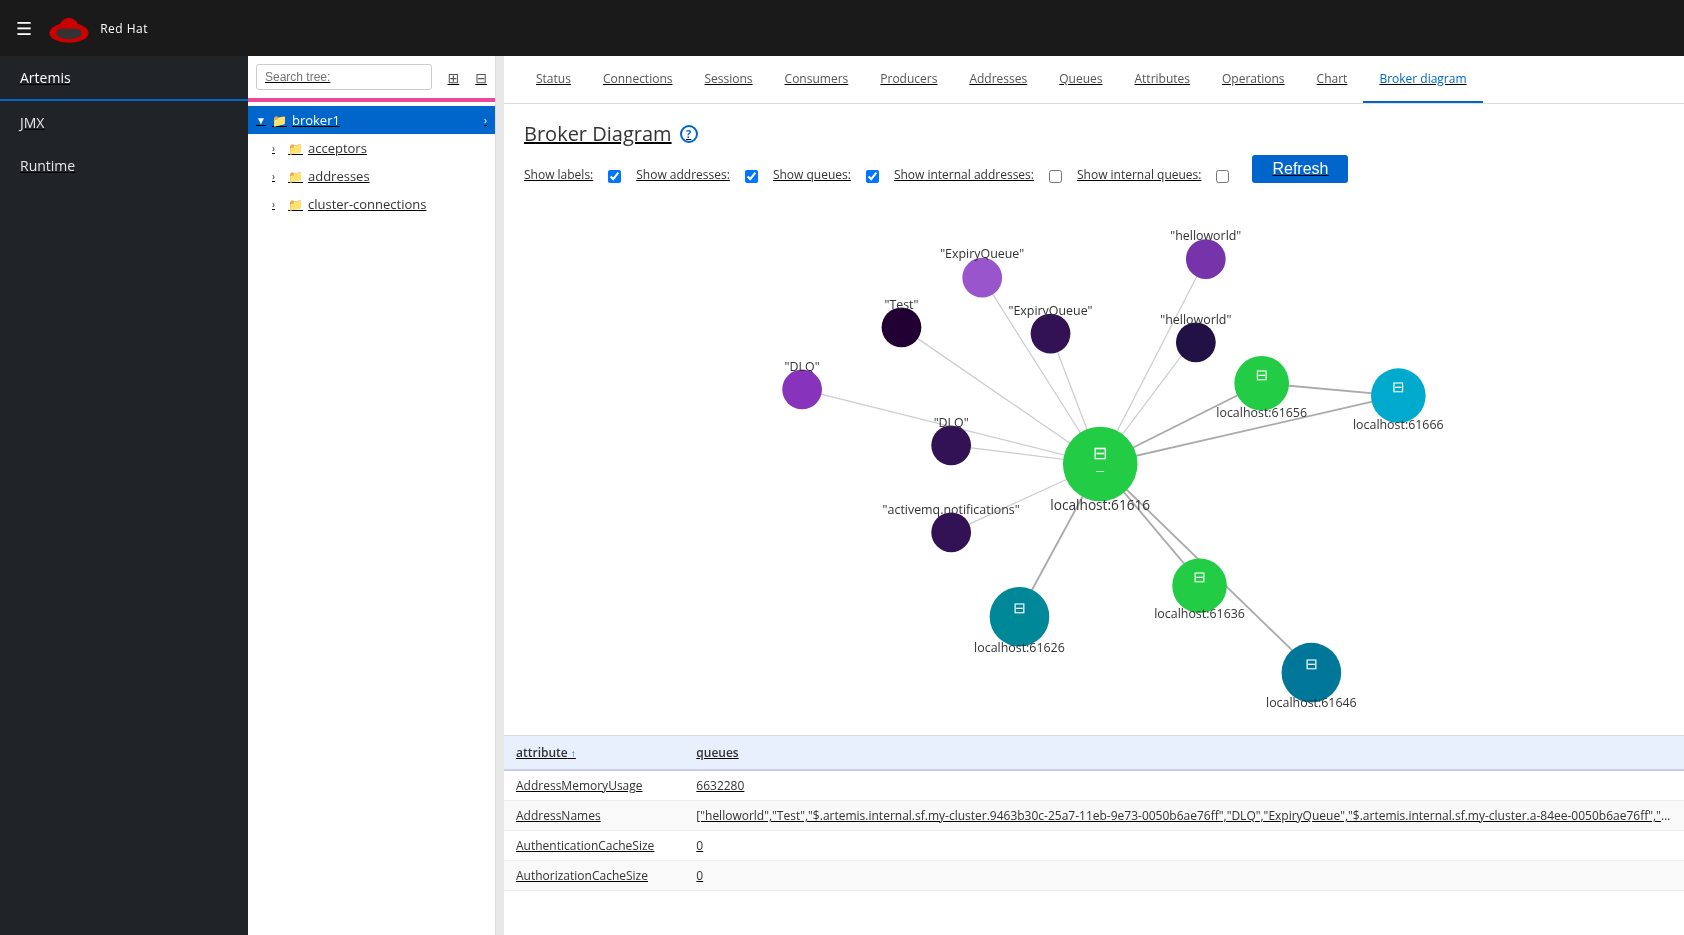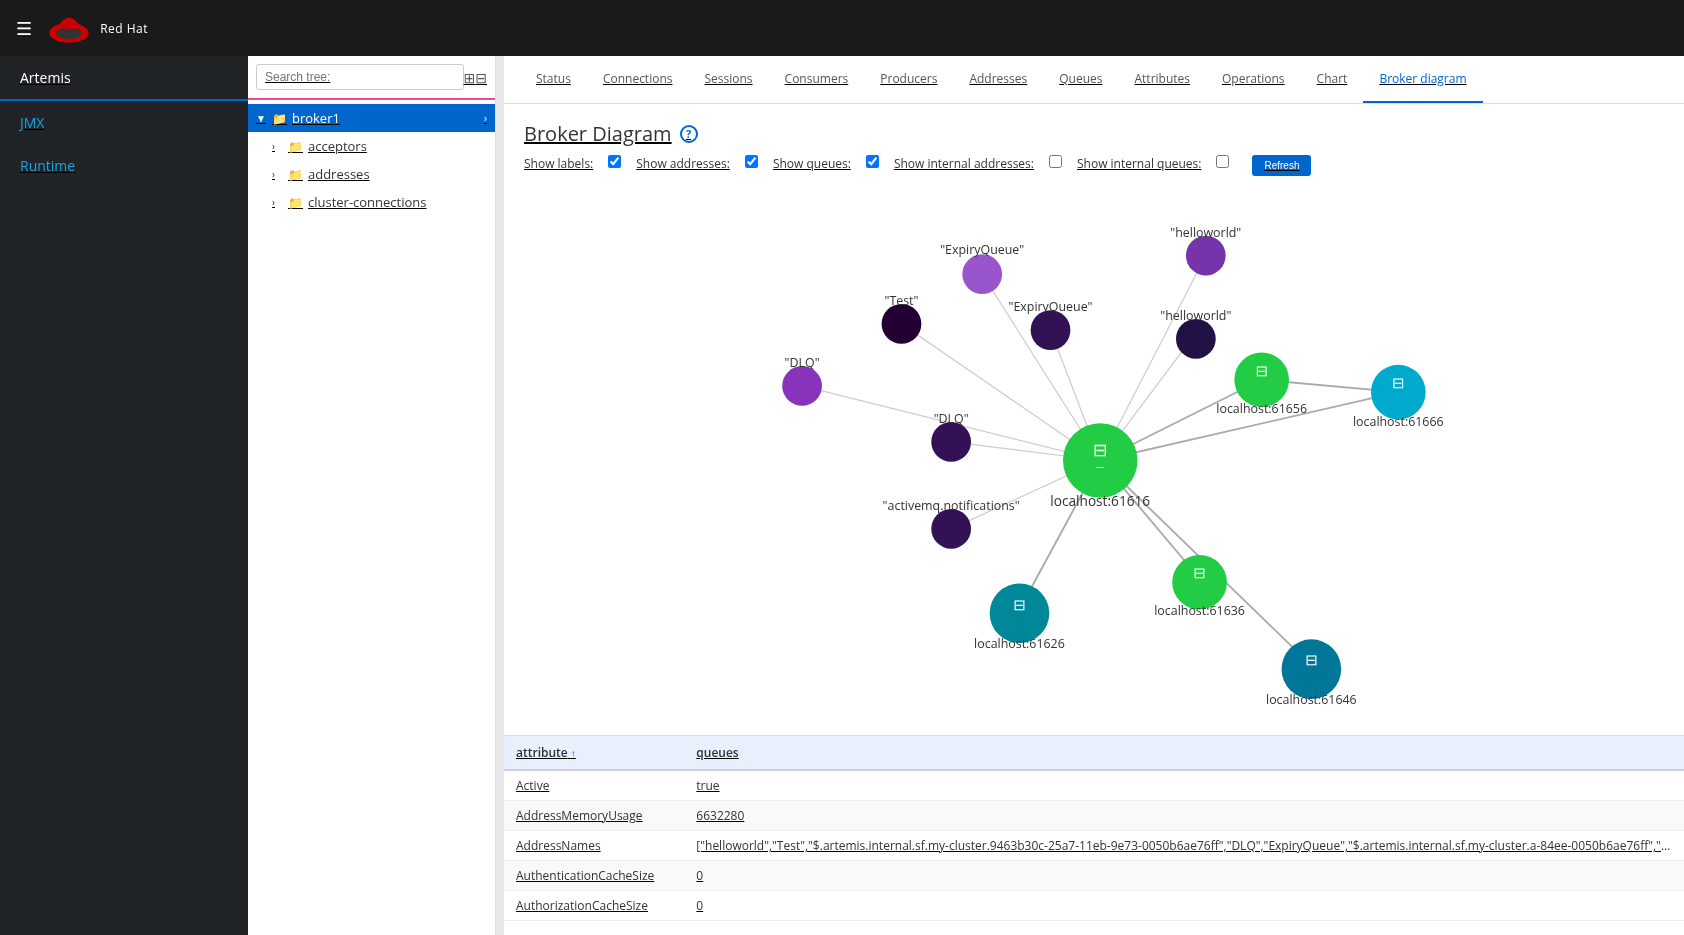--- a/index.html
+++ b/index.html
@@ -48,44 +48,44 @@
     .sidebar {
       width: 248px;
       background: #212427;
       flex-shrink: 0;
       display: flex;
       flex-direction: column;
       overflow-y: auto;
     }
     .sidebar-item {
       padding: 12px 20px;
-      color: #0ea5e9;
+      color: #e5e5e5;
       cursor: pointer;
       font-size: 14px;
     }
     .sidebar-item.active {
       color: #fff;
       border-bottom: 2px solid #06c;
     }
 
     
     .tree-panel {
       width: 248px;
       background: #fff;
       flex-shrink: 0;
       border-right: 1px solid #ddd;
       display: flex;
       flex-direction: column;
       overflow: hidden;
     }
     .tree-search {
       padding: 8px;
-      border-bottom: 2px solid #ec4899;
-      display: flex;
-      gap: 0;
+      border-bottom: 4px solid #ec4899;
+      display: flex;
+      gap: 16px;
       align-items: center;
     }
     .tree-search input {
       flex: 1;
       padding: 5px 8px;
       border: 1px solid #ccc;
       border-radius: 3px;
       font-size: 12px;
       color: #999;
     }
@@ -190,36 +190,36 @@
       font-size: 11px;
       display: flex;
       align-items: center;
       justify-content: center;
       cursor: pointer;
       font-weight: bold;
     }
     .diagram-controls {
       padding: 0 20px 10px;
       display: flex;
-      align-items: flex-start;
+      align-items: flex-end;
       flex-wrap: wrap;
       gap: 15px;
       font-size: 12px;
       color: #333;
       flex-shrink: 0;
     }
     .diagram-controls input[type=checkbox] { cursor: pointer; }
     .btn-refresh {
       background: #06c;
       color: #fff;
       border: none;
-      padding: 5px 12px;
+      padding: 5px 20px;
       border-radius: 3px;
       cursor: pointer;
-      font-size: 10px;
+      font-size: 16px;
       margin-left: 8px;
     }
 
     
     .diagram-svg-container {
       flex: 1;
       position: relative;
       overflow: hidden;
       min-height: 0;
     }
@@ -439,24 +439,20 @@
             <tr>
               <th class="sort-asc">
                 <span>attribute</span>
               </th>
               <th>
                 <span>queues</span>
               </th>
             </tr>
           </thead>
           <tbody id="attr-tbody">
-          <tr>
-                <td>Active</td>
-                <td style="max-width: 900px; overflow: hidden; text-overflow: ellipsis; white-space: nowrap;">true</td>
-              </tr>
               <tr>
                 <td>AddressMemoryUsage</td>
                 <td style="max-width: 900px; overflow: hidden; text-overflow: ellipsis; white-space: nowrap;">6632280</td>
               </tr>
               <tr>
                 <td>AddressNames</td>
                 <td style="max-width: 900px; overflow: hidden; text-overflow: ellipsis; white-space: nowrap;">["helloworld","Test","$.artemis.internal.sf.my-cluster.9463b30c-25a7-11eb-9e73-0050b6ae76ff","DLQ","ExpiryQueue","$.artemis.internal.sf.my-cluster.a-84ee-0050b6ae76ff","$.artemis.internal.sf.my-cluster.dcc21135-236f-11eb-b32c-38baf858f59d","activemq.notifications"]</td>
               </tr>
               <tr>
                 <td>AuthenticationCacheSize</td>

